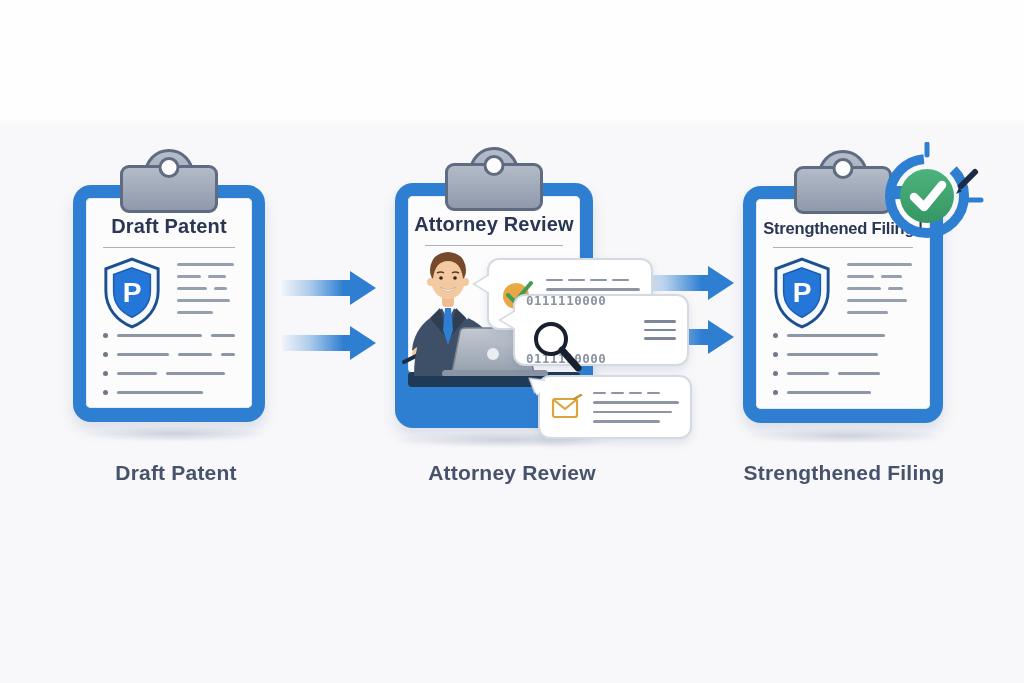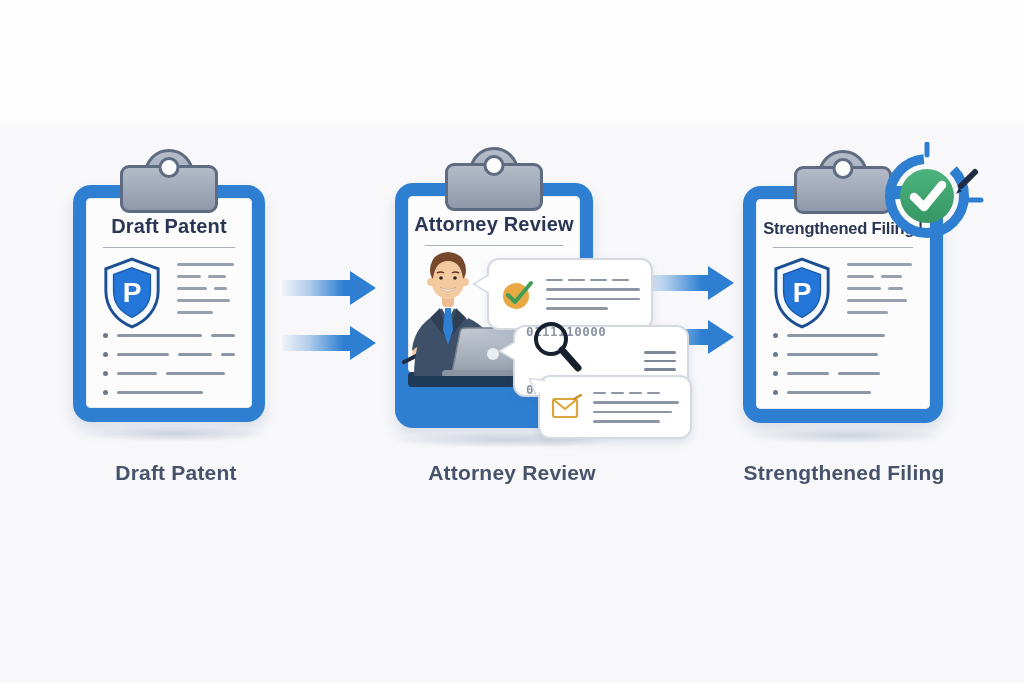--- a/index.html
+++ b/index.html
@@ -209,21 +209,21 @@
           <div class="ln"></div>
           <div class="ln"></div>
           <div class="ln"></div>
         </div>
       <div class="ln" style="width:100%"></div>
       <div class="ln" style="width:100%"></div>
       <div class="ln" style="width:66%"></div>
     </div>
   </div>
 
-  <div class="bubble" style="left:513px;top:325px;width:150px;height:54px;justify-content:space-between;">
+  <div class="bubble" style="left:513px;top:294px;width:150px;height:54px;justify-content:space-between;">
     <div class="tail"></div>
     <div class="binary">
       <div>0111110000</div>
       <div>0111110000</div>
     </div>
     <div class="side-lines">
       <div class="ln"></div>
         <div class="ln"></div>
         <div class="ln"></div>
     </div>

